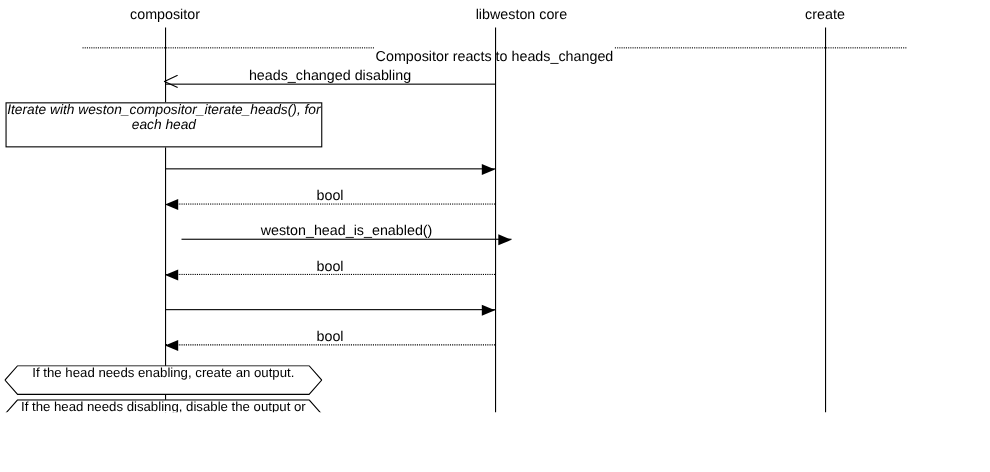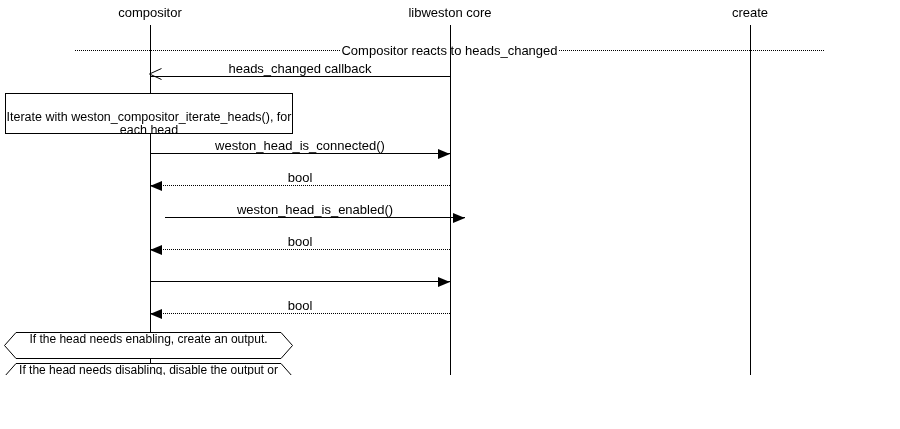--- a/index.html
+++ b/index.html
@@ -3,75 +3,74 @@
 <meta charset="utf-8">
 <style>
   html,body{margin:0;padding:0;background:#ffffff;}
   .canvas{
     position:relative;width:900px;height:375px;background:#ffffff;
     font-family:"Liberation Sans","DejaVu Sans",sans-serif;font-size:13px;color:#000;
     overflow:hidden;
   }
   .lifeline{position:absolute;top:25px;height:404px;width:0;border-left:1px solid #000;}
   .ll-label{position:absolute;top:5px;width:220px;text-align:center;margin-left:-110px;}
-  .divider{position:absolute;display:flex;align-items:center;height:14px;}
+  .divider{position:absolute;display:flex;height:14px;}
   .div-line{flex:1;height:0;border-top:1px dotted #000;}
   .div-text{white-space:nowrap;padding:0 1px;}
   .msg{position:absolute;width:300px;height:17px;}
   .msg-label{position:absolute;left:0;right:0;bottom:1px;text-align:center;white-space:nowrap;}
   .msg-line{position:absolute;left:0;right:0;bottom:0;height:0;border-top:1px solid #000;}
   .msg.dotted .msg-line{border-top-style:dotted;}
   .head-fr{position:absolute;right:0;bottom:-5px;width:0;height:0;
     border-left:12px solid #000;border-top:5px solid transparent;border-bottom:5px solid transparent;}
   .head-fl{position:absolute;left:0;bottom:-5px;width:0;height:0;
     border-right:12px solid #000;border-top:5px solid transparent;border-bottom:5px solid transparent;}
   .head-ol{position:absolute;left:-1px;bottom:-6px;}
   .note{
     position:absolute;left:5px;top:93px;width:288px;height:41px;box-sizing:border-box;
     border:1px solid #000;background:#fff;text-align:center;
-    font-size:12.5px;line-height:13px;padding-top:17px;
+    font-size:12.5px;line-height:13px;padding-top:0px;font-style:italic;
   }
   .cond{position:absolute;left:4px;width:289px;height:27px;}
   .cond svg{position:absolute;left:0;top:0;}
   .cond-text{position:absolute;left:13px;right:13px;top:1px;bottom:0;
     text-align:center;font-size:12px;line-height:12.5px;}
 </style>
 </head>
 <body>
 
 <div class="canvas">
 
   <div class="lifeline" style="left:150px"></div>
   <div class="lifeline" style="left:450px"></div>
   <div class="lifeline" style="left:750px"></div>
 
   <div class="ll-label" style="left:150px">compositor</div>
-  <div class="ll-label" style="left:450px">libweston core</div>
+  <div class="ll-label" style="left:474px">libweston core</div>
   <div class="ll-label" style="left:750px">create</div>
 
   <div class="divider" style="left:75px;width:749px;top:43px">
     <span class="div-line"></span>
     <span class="div-text">Compositor reacts to heads_changed</span>
     <span class="div-line"></span>
   </div>
 
   <div class="msg solid" style="left:150px;top:60px">
-    <div class="msg-label">heads_changed callback</div>
+    <div class="msg-label">heads_changed disabling</div>
     <div class="msg-line"></div>
     <span class="head-ol">
       <svg width="13" height="12" viewBox="0 0 13 12">
           <path d="M12.5 0.5 L0.5 6 L12.5 11.5" fill="none" stroke="#000" stroke-width="1"></path>
         </svg>
     </span>
   </div>
 
   <div class="note">Iterate with weston_compositor_iterate_heads(), for each head</div>
 
   <div class="msg solid" style="left:150px;top:137px">
-    <div class="msg-label">weston_head_is_connected()</div>
     <div class="msg-line"></div>
     <span class="head-fr"></span>
   </div>
 
   <div class="msg dotted" style="left:150px;top:169px">
     <div class="msg-label">bool</div>
     <div class="msg-line"></div>
     <span class="head-fl"></span>
   </div>
 

